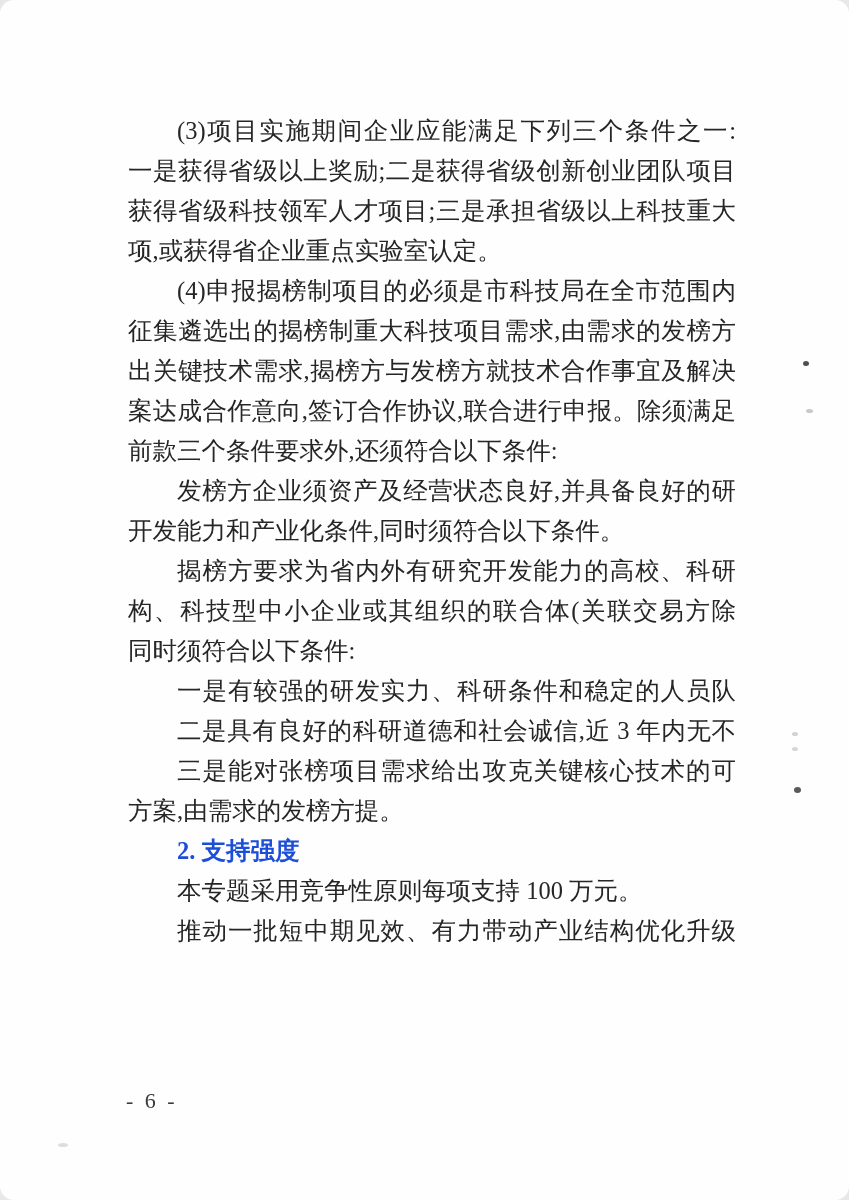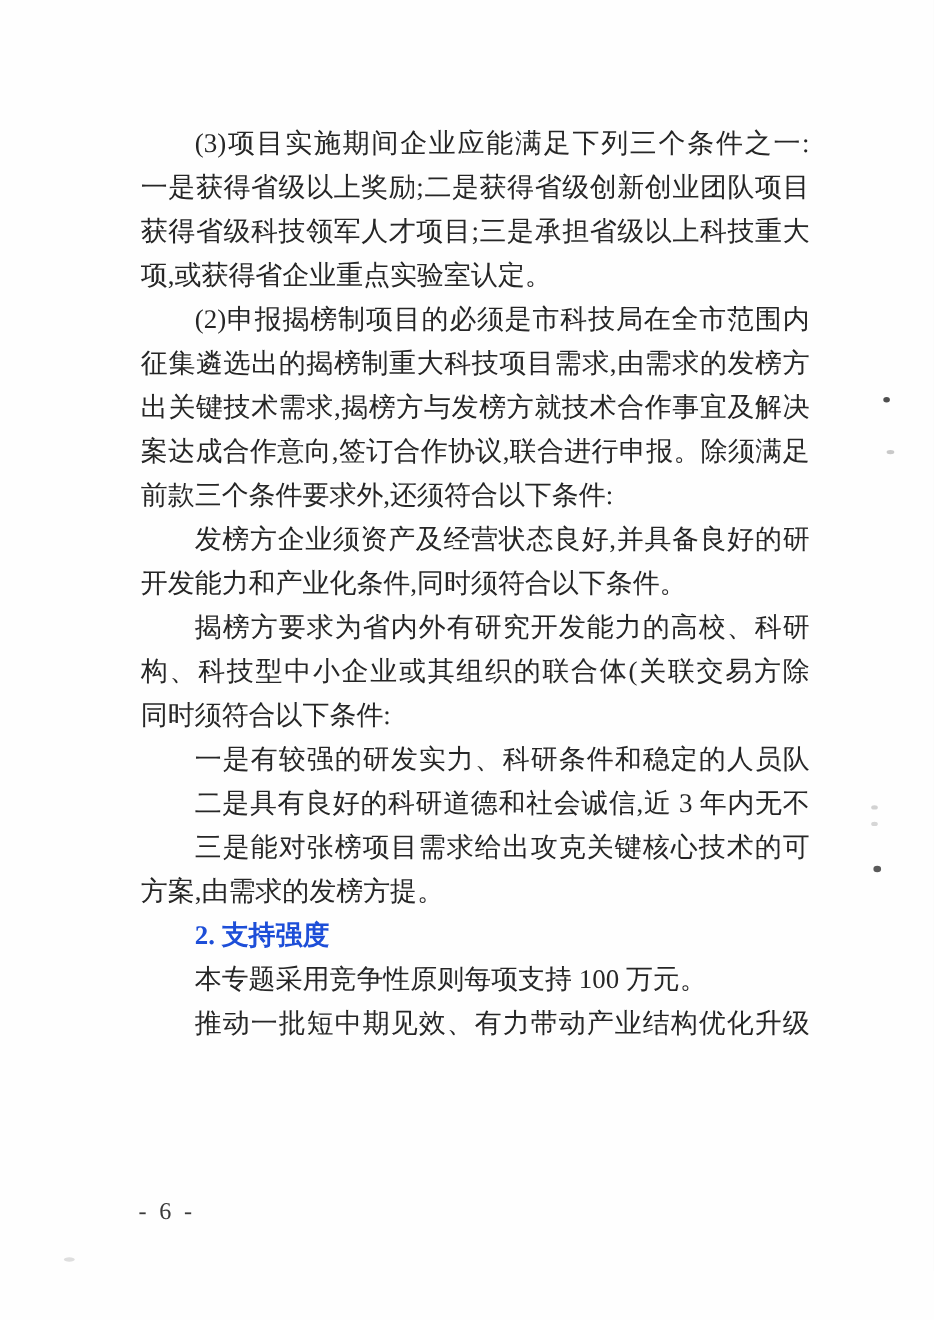--- a/index.html
+++ b/index.html
@@ -3,20 +3,21 @@
 <meta charset="utf-8">
 <style>
   html, body { margin: 0; padding: 0; background: #e8e8e8; }
   .page {
     position: relative;
     width: 849px;
     height: 1200px;
     background: #fefefe;
     overflow: hidden;
     font-family: "Liberation Serif", "DejaVu Serif", serif;
+    border-radius: 14px;
   }
   .text-block {
     position: absolute;
     left: 128px;
     top: 111px;
     width: 608px;
   }
   .ln {
     font-size: 24.5px;
     line-height: 40px;
@@ -49,21 +50,21 @@
 </style>
 </head>
 <body>
 
 <div class="page">
   <div class="text-block">
     <div class="ln indent just">(3)项目实施期间企业应能满足下列三个条件之一:</div>
     <div class="ln just">一是获得省级以上奖励;二是获得省级创新创业团队项目或</div>
     <div class="ln just">获得省级科技领军人才项目;三是承担省级以上科技重大专</div>
     <div class="ln">项,或获得省企业重点实验室认定。</div>
-    <div class="ln indent just">(2)申报揭榜制项目的必须是市科技局在全市范围内</div>
+    <div class="ln indent just">(4)申报揭榜制项目的必须是市科技局在全市范围内</div>
     <div class="ln just">征集遴选出的揭榜制重大科技项目需求,由需求的发榜方提</div>
     <div class="ln just">出关键技术需求,揭榜方与发榜方就技术合作事宜及解决方</div>
     <div class="ln just">案达成合作意向,签订合作协议,联合进行申报。除须满足</div>
     <div class="ln">前款三个条件要求外,还须符合以下条件:</div>
     <div class="ln indent just">发榜方企业须资产及经营状态良好,并具备良好的研究</div>
     <div class="ln">开发能力和产业化条件,同时须符合以下条件。</div>
     <div class="ln indent just">揭榜方要求为省内外有研究开发能力的高校、科研机</div>
     <div class="ln just">构、科技型中小企业或其组织的联合体(关联交易方除外),</div>
     <div class="ln">同时须符合以下条件:</div>
     <div class="ln indent just">一是有较强的研发实力、科研条件和稳定的人员队伍</div>

